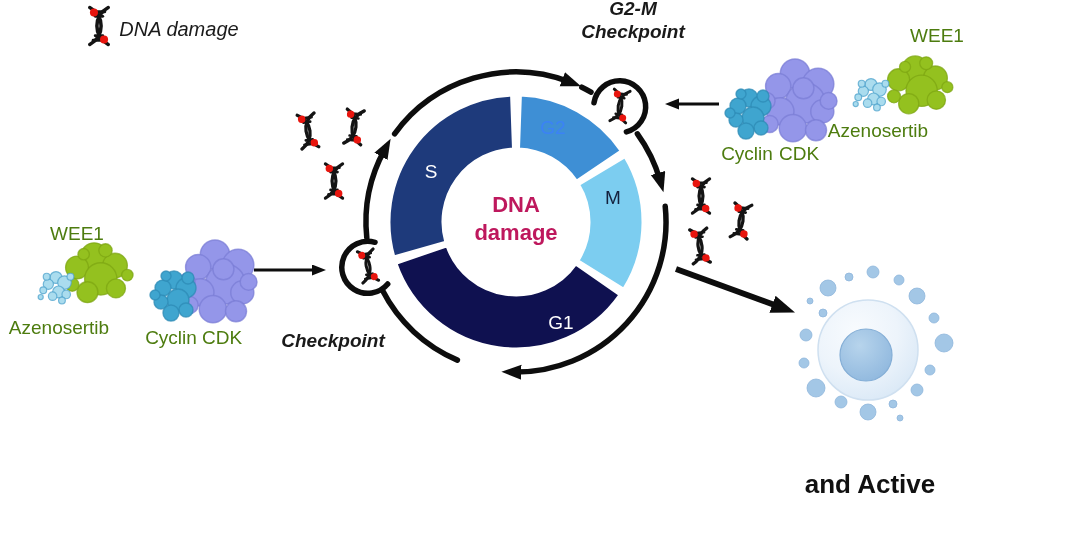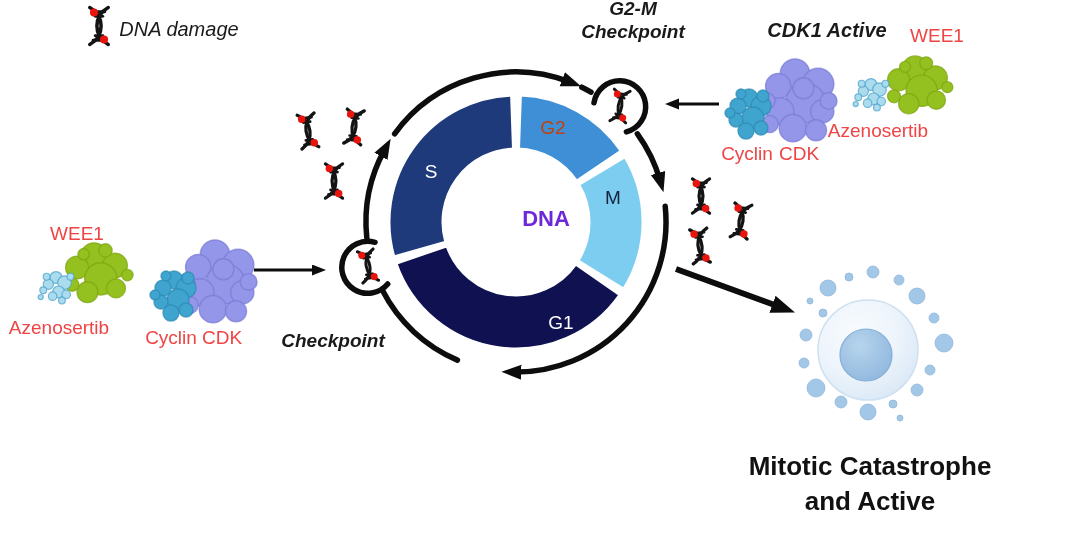--- a/index.html
+++ b/index.html
@@ -5,23 +5,23 @@
   html,body{margin:0;padding:0;background:#ffffff;}
   .canvas{position:relative;width:1084px;height:536px;background:#ffffff;overflow:hidden;
           font-family:"Liberation Sans",sans-serif;color:#1a1a1a;}
   .canvas svg{position:absolute;left:0;top:0;}
   .lbl{position:absolute;transform:translate(-50%,-50%);white-space:nowrap;text-align:center;line-height:1.15;}
   .it{font-style:italic;}
   .bi{font-weight:bold;font-style:italic;}
   .f19{font-size:19px;}
   .f20{font-size:20px;}
   .cp{font-size:19px;line-height:23px;}
-  .center-text{font-size:22px;line-height:28px;font-weight:bold;color:#6d28d9;margin-left:30px;}
+  .center-text{font-size:22px;line-height:28px;font-weight:bold;color:#be185d;}
   .outcome{font-size:26px;line-height:35px;font-weight:bold;color:#111;}
-  .mol{color:#ef4444;}
+  .mol{color:#4d7c0f;}
 </style>
 </head>
 <body>
 
 <div class="canvas">
 
   <svg id="diagram" width="1084" height="536" viewBox="0 0 1084 536">
     <defs>
       <marker id="ah" markerUnits="userSpaceOnUse" markerWidth="24" markerHeight="18" refX="8" refY="7.5" orient="auto">
         <path d="M0,0 L20,7.5 L0,15 Z" fill="#0d0d0d"></path>
@@ -224,39 +224,38 @@
 
   <div class="lbl bi cp" style="left:633px;top:20px">
     <div>G2-M</div>
     <div>Checkpoint</div>
   </div>
 
   <div class="lbl bi cp" style="left:333px;top:340px">
     <div>Checkpoint</div>
   </div>
 
-  <div class="lbl bi f20" style="left:827px;top:30px">CDK1 Active</div>
   <div class="lbl f19 mol" style="left:937px;top:36px">WEE1</div>
   <div class="lbl f19 mol" style="left:878px;top:131px">Azenosertib</div>
   <div class="lbl f19 mol" style="left:747px;top:154px">Cyclin</div>
   <div class="lbl f19 mol" style="left:799px;top:154px">CDK</div>
 
   <div class="lbl f19 mol" style="left:77px;top:234px">WEE1</div>
   <div class="lbl f19 mol" style="left:59px;top:328px">Azenosertib</div>
   <div class="lbl f19 mol" style="left:171px;top:338px">Cyclin</div>
   <div class="lbl f19 mol" style="left:222px;top:338px">CDK</div>
 
   <div class="lbl center-text" style="left:516px;top:219px">
     <div>DNA</div>
+    <div>damage</div>
   </div>
 
   <div class="lbl outcome" style="left:870px;top:484px">
-    <div>Mitotic Catastrophe</div>
     <div>and Active</div>
   </div>
 
   <div id="seg-labels">
-      <div class="lbl f19" style="left: 553px; top: 128px; color: #c2410c;">G2</div>
+      <div class="lbl f19" style="left: 553px; top: 128px; color: #3b82f6;">G2</div>
       <div class="lbl f19" style="left: 613px; top: 198px; color: rgb(20, 33, 61);">M</div>
       <div class="lbl f19" style="left: 515px; top: 323px; color: rgb(255, 255, 255); margin-left: 46px;">G1</div>
       <div class="lbl f19" style="left: 431px; top: 172px; color: rgb(255, 255, 255);">S</div>
     </div>
 </div>
 
 </body></html>

